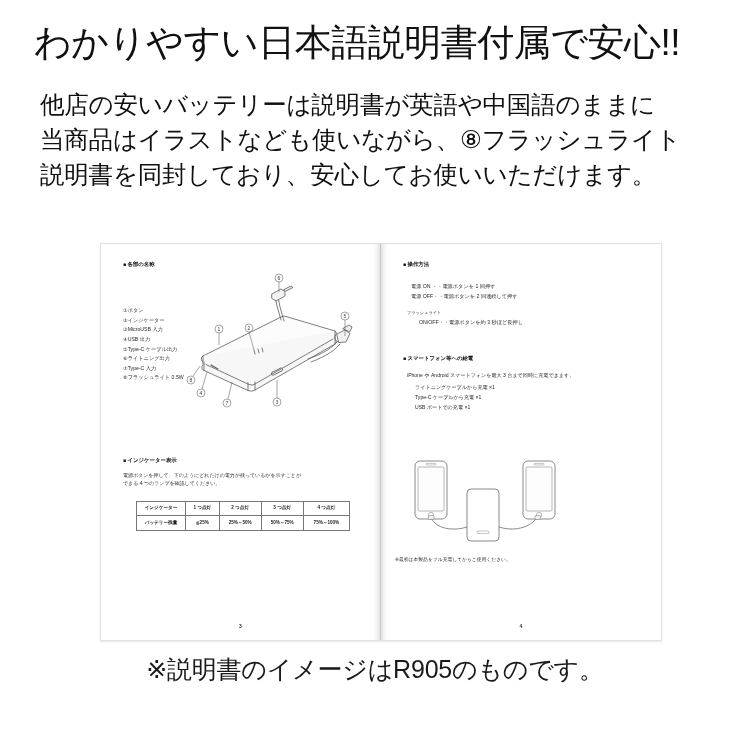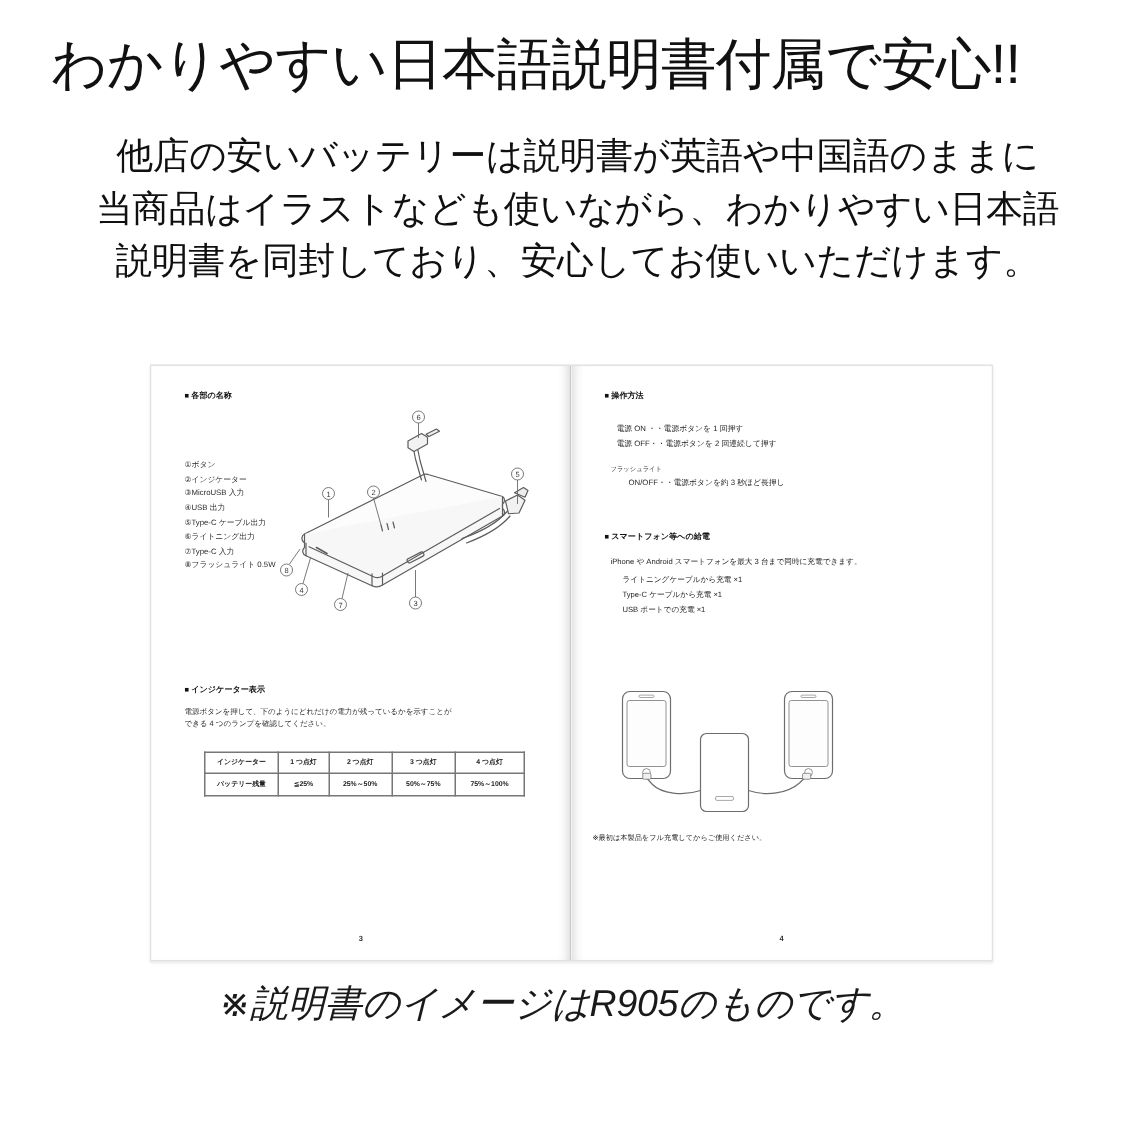--- a/index.html
+++ b/index.html
@@ -49,21 +49,20 @@
        #8adcc8 100%);
   }
 
   .lead-paragraph {
     margin: 14px 0 0 40px;
     width: 690px;
     font-size: 24.5px;
     line-height: 1.42;
     color: #101010;
     letter-spacing: -0.2px;
-    text-align: center;
   }
   .lead-paragraph div { white-space: nowrap; }
 
   
   .manual-photo {
     position: absolute;
     left: 100px;
     top: 243px;
     width: 562px;
     height: 398px;
@@ -209,32 +208,31 @@
   .caption {
     position: absolute;
     left: 0;
     top: 652px;
     width: 750px;
     text-align: center;
     font-size: 25px;
     line-height: 1.42;
     color: #1a1a1a;
     letter-spacing: -0.2px;
-    font-style: italic;
   }
 </style>
 </head>
 <body>
 
 <div class="headline-wrap">
   <div class="headline">わかりやすい日本語説明書付属で安心!!</div>
   <div class="gradient-rule"></div>
   <div class="lead-paragraph">
     <div>他店の安いバッテリーは説明書が英語や中国語のままに</div>
-    <div>当商品はイラストなども使いながら、わかりやすい日本語</div>
+    <div>当商品はイラストなども使いながら、⑧フラッシュライト</div>
     <div>説明書を同封しており、安心してお使いいただけます。</div>
   </div>
 </div>
 
 <div class="manual-photo">
   <div class="booklet">
 
     <div class="page left">
       <div class="sec-head">各部の名称</div>
 

